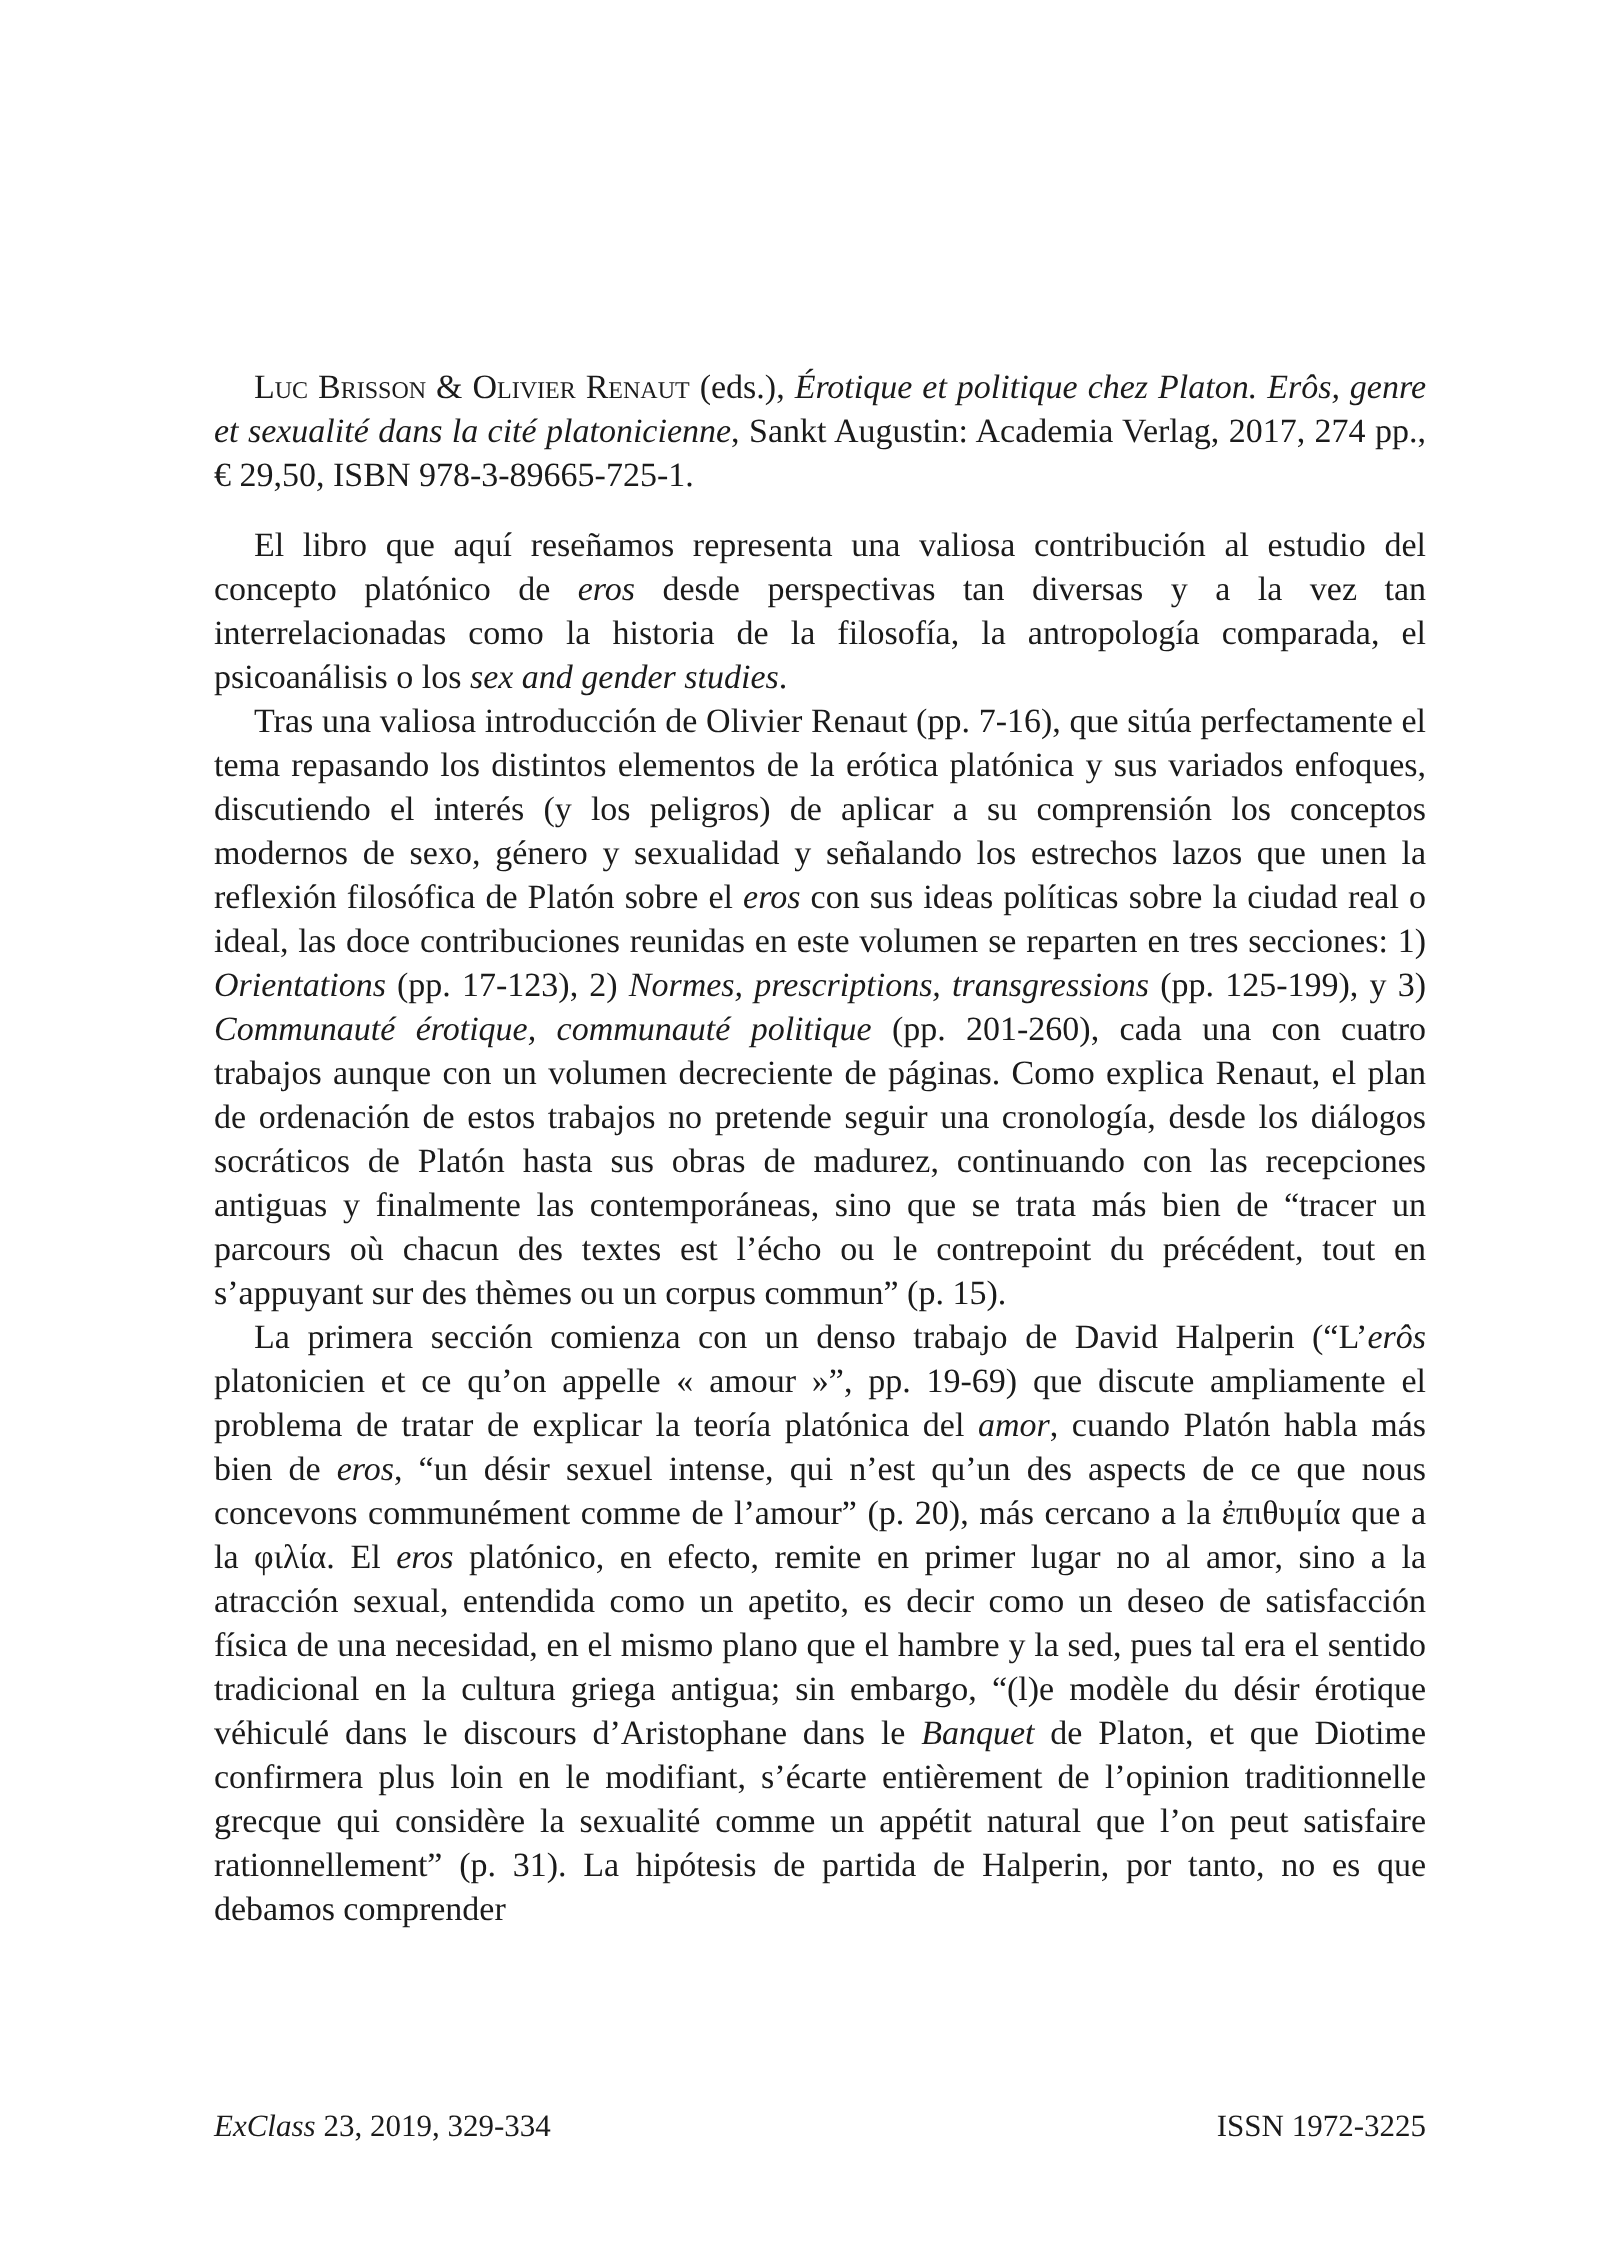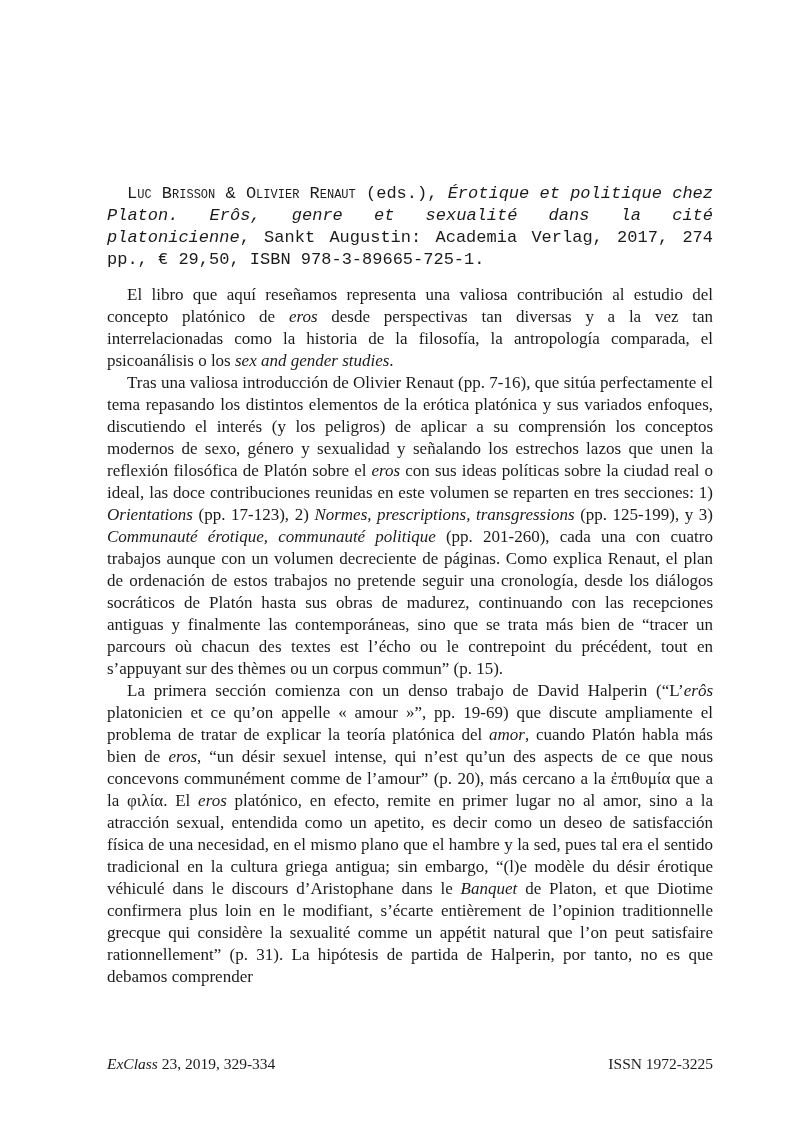--- a/index.html
+++ b/index.html
@@ -26,21 +26,20 @@
     top: 183px;
     width: 606px;
     font-size: 17px;
     line-height: 22px;
     text-align: justify;
     text-justify: inter-word;
   }
   .citation {
     margin: 0 0 13px 0;
     text-indent: 20px;
-    font-family: Liberation Mono, monospace;
   }
   .body-para {
     margin: 0;
     text-indent: 20px;
   }
   .seg-italic { font-style: italic; }
   .seg-smallcaps { font-variant: small-caps; }
   .footer {
     position: absolute;
     left: 107px;

